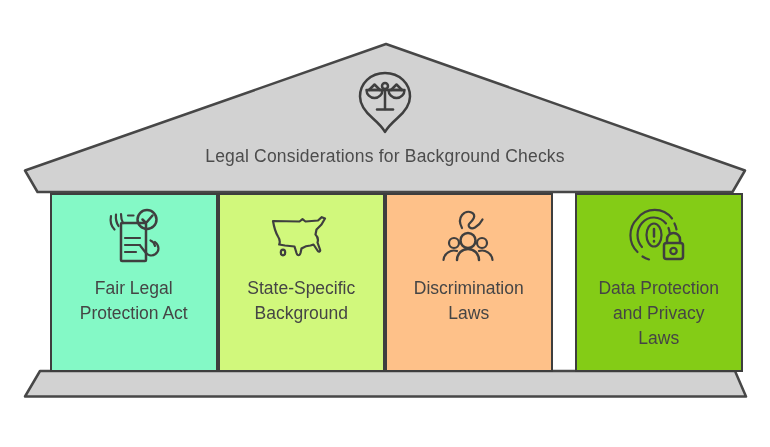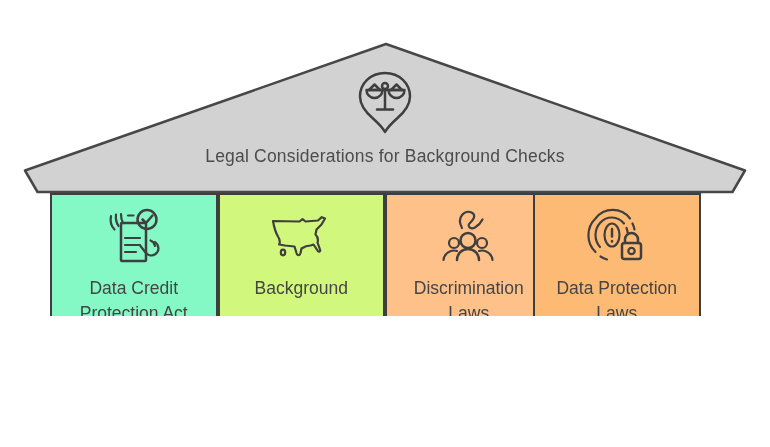--- a/index.html
+++ b/index.html
@@ -1,17 +1,17 @@
 <!DOCTYPE html>
 <html><head>
 <meta charset="utf-8">
 <style>
   html,body { margin:0; padding:0; background:#ffffff; }
   .canvas {
-    position:relative; width:770px; height:316px; overflow:hidden;
+    position:relative; width:770px; height:447px; overflow:hidden;
     background:#ffffff;
     font-family:"Liberation Sans", sans-serif;
   }
   .layer { position:absolute; left:0; top:0; }
   .title {
     position:absolute; left:0; top:146px; width:770px;
     text-align:center; font-size:17.5px; letter-spacing:0.2px;
   }
   .pillar {
     position:absolute; top:193px; width:167.5px; height:179px;
@@ -60,66 +60,68 @@
       <circle class="ink" cx="46" cy="12.5" r="9.5" fill="#0000" style="fill:none"></circle>
       <path class="ink" d="M41.5 12.5 l3.5 3.5 L51.5 8.5"></path>
       <path class="ink-thin" d="M10 9 C9 14 10 19 13.5 22.5"></path>
       <path class="ink-thin" d="M15 7.5 C14.5 12 15.5 16 17.5 19"></path>
       <path class="ink-thin" d="M20 7 C20 10.5 20.5 13.5 22 16"></path>
       <path class="ink-thin" d="M27 8.5 h5.5"></path>
       <path class="ink-thin" d="M54 35 c4.5 3.5 4.5 9 0.5 12 c-3.5 2.5 -7.5 1.5 -10 -1.5 l-5 -6.5"></path>
       <path class="ink-thin" d="M49.5 33.5 c2.5 1 4 3 4.5 5.5"></path>
     </svg>
     <div class="label" style="color: rgb(69, 69, 69);">
-      <span>Data Credit</span>
+      <span>Fair Legal</span>
       <span>Protection Act</span>
     </div>
   </div>
 
   <div class="pillar" style="left: 217.5px; background: rgb(209, 248, 124);">
     <svg class="icon" width="66" height="64" viewBox="0 0 66 64">
       <g transform="translate(3,9)">
         <path class="ink-thin" d="M2 5 C3 11 4 15.5 7 20.5 C9 23.5 9.2 26 8.2 28.5 L14 29.5 L23.5 30.5 L25.5 37 C26.5 40 28.5 40 29.5 37 L30.5 32.5 C33.5 30.5 36.5 29.5 39.5 29.5 L42.5 28.5 L46.5 34.5 C47.5 36.5 49.8 35.8 49 33.5 L46.5 26.5 C47.5 23.5 46.5 20.5 44.5 18.5 L45.5 13.5 L50.5 8.5 L54 2.5 L50.8 1.2 L47 4.5 L34.5 5.5 L31.5 3.2 L28.5 5.5 Z"></path>
         <ellipse class="ink-thin" cx="12" cy="36.5" rx="2.2" ry="2.8"></ellipse>
       </g>
     </svg>
     <div class="label" style="color: rgb(69, 69, 69);">
+      <span>State-Specific</span>
       <span>Background</span>
     </div>
   </div>
 
   <div class="pillar" style="left: 385px; background: rgb(254, 193, 137);">
     <svg class="icon" width="66" height="64" viewBox="0 0 66 64">
       <path class="ink-thin" d="M26 21 C20 10 29 2.5 35.5 5.5 C41.5 8.5 36 14 33.5 16.5 C31 19 34.5 23 39 20.5 C42.5 18.5 45 15.5 46.5 12.5"></path>
       <circle class="ink" cx="32" cy="33.5" r="7.5"></circle>
       <circle class="ink-thin" cx="18" cy="36" r="5"></circle>
       <circle class="ink-thin" cx="46" cy="36" r="5"></circle>
       <path class="ink" d="M21 53 a11 11 0 0 1 22 0"></path>
       <path class="ink-thin" d="M7.5 53 a10.5 10.5 0 0 1 13.5 -9"></path>
       <path class="ink-thin" d="M43 44 a10.5 10.5 0 0 1 13.5 9"></path>
     </svg>
     <div class="label" style="color: rgb(69, 69, 69);">
       <span>Discrimination</span>
       <span>Laws</span>
     </div>
   </div>
 
-  <div class="pillar" style="left: 533px; background: #fdba74;">
+  <div class="pillar" style="left: 575px; background: #84cc16;">
     <svg class="icon" width="66" height="64" viewBox="0 0 66 64">
       <ellipse class="ink-thin" cx="28" cy="28" rx="7.5" ry="11.5"></ellipse>
       <path class="ink" d="M28 22 V29.5"></path>
       <path class="ink" d="M28 34 v0.5"></path>
       <path class="ink-thin" d="M16 40 A16.5 17.5 0 0 1 16 16 A16 17 0 0 1 40 16.5"></path>
       <path class="ink-thin" d="M42.5 21 a16.5 17.5 0 0 1 1.2 5"></path>
       <path class="ink-thin" d="M11.5 45 A22.5 23 0 0 1 11.5 11.5 A22 22.5 0 0 1 46 11.5"></path>
       <path class="ink-thin" d="M48.5 16.5 a22.5 23 0 0 1 2 6"></path>
       <path class="ink-thin" d="M16.5 49.5 a22.5 22.5 0 0 0 6.5 3"></path>
       <path class="ink" d="M41 36 v-3.5 a6.5 6.5 0 0 1 13 0 V36"></path>
       <rect class="ink" x="38" y="36" width="19" height="16" rx="2.5"></rect>
       <circle class="ink-thin" cx="47.5" cy="44" r="3.2"></circle>
     </svg>
     <div class="label" style="color: rgb(69, 69, 69);">
       <span>Data Protection</span>
+      <span>and Privacy</span>
       <span>Laws</span>
     </div>
   </div>
 
 </div>
 
 </body></html>

